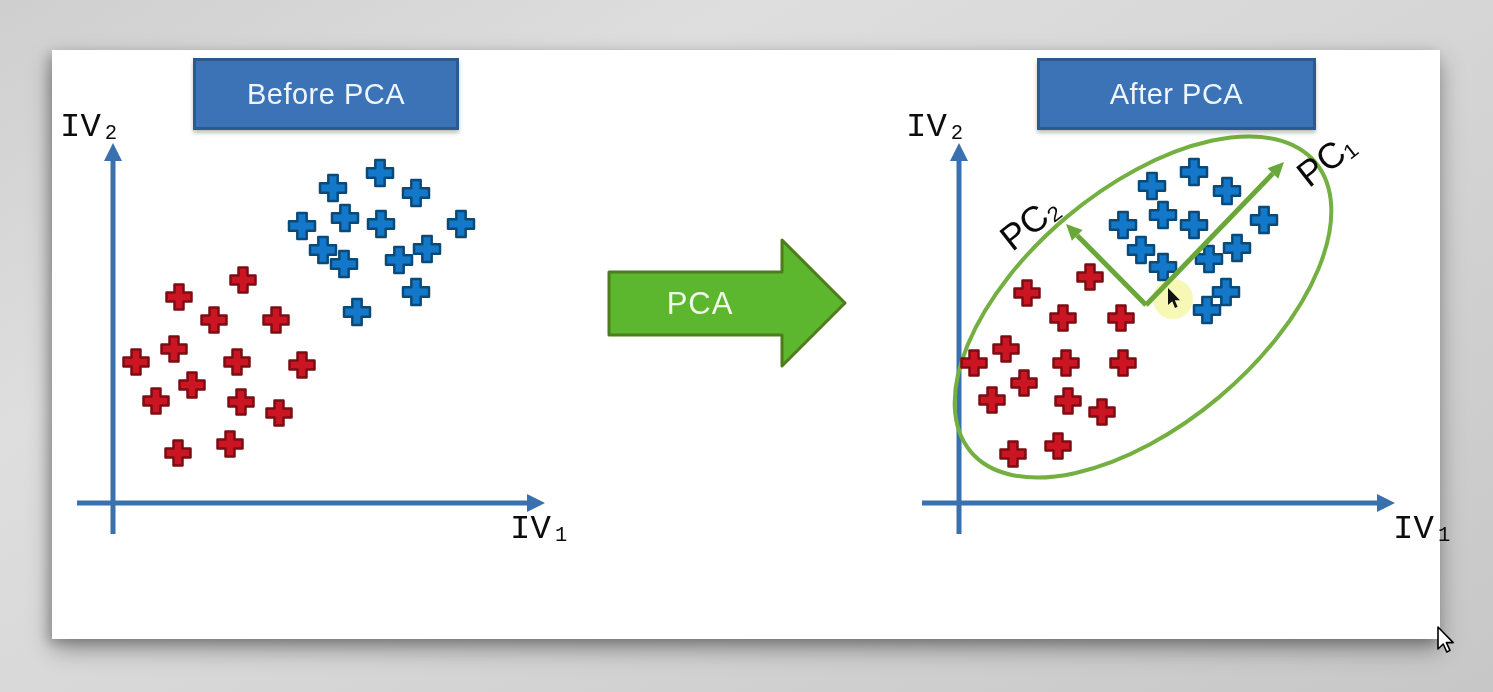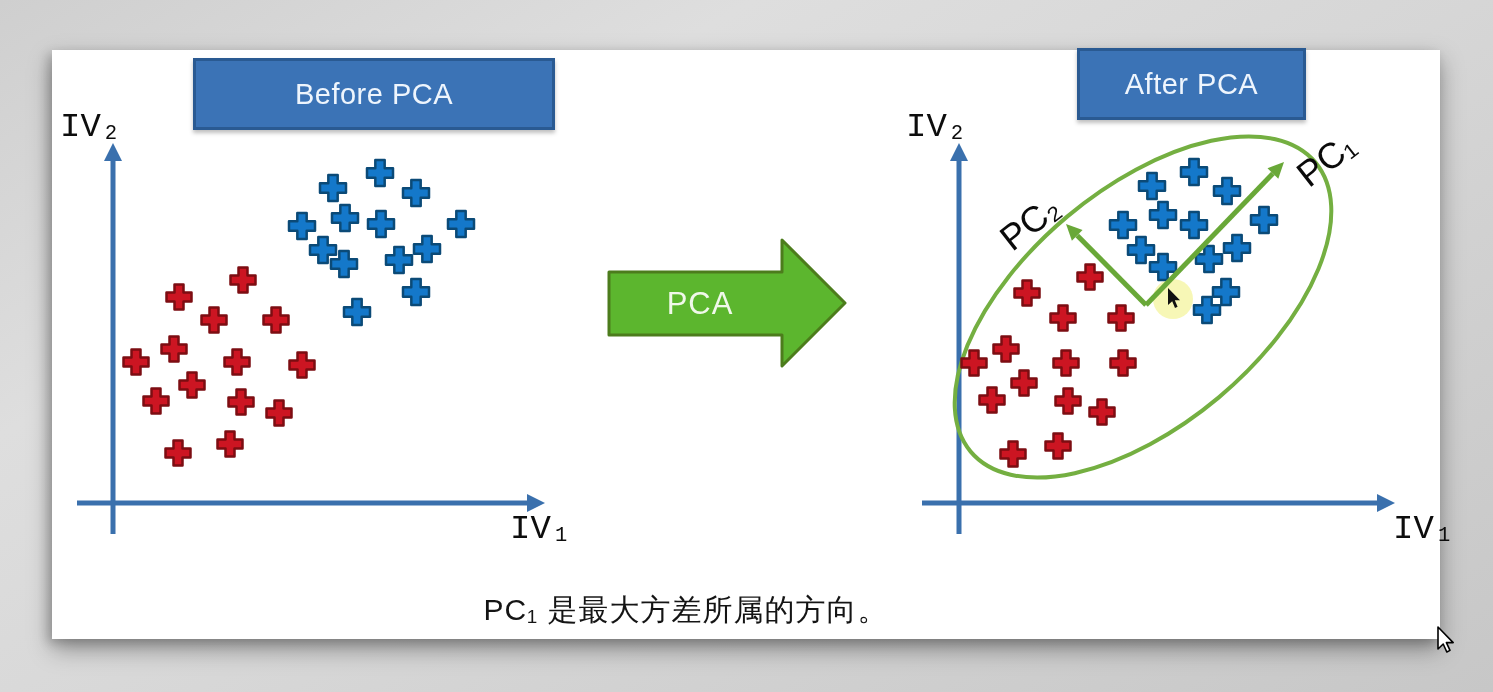--- a/index.html
+++ b/index.html
@@ -19,22 +19,22 @@
   }
   svg.diagram{position:absolute;left:0;top:0;z-index:2;}
   .title-box{
     position:absolute;z-index:3;
     background:#3b73b6;border:3px solid #2a5a92;
     display:flex;align-items:center;justify-content:center;
     color:#eef5fd;font-size:29px;letter-spacing:.5px;
     box-shadow:0 3px 4px rgba(0,0,0,.25);
     box-sizing:border-box;
   }
-  .title-before{left:193px;top:58px;width:362px;height:72px;}
-  .title-after{left:1037px;top:48px;width:229px;height:72px;margin-left:40px;}
+  .title-before{left:193px;top:58px;width:266px;height:72px;}
+  .title-after{left:1037px;top:58px;width:279px;height:72px;}
   .axis-label{
     position:absolute;z-index:3;color:#0d0d0d;font-size:34px;line-height:1;font-family:Liberation Mono, monospace;
   }
   .iv2-left{left:60px;top:110px;}
   .iv1-left{left:510px;top:512px;}
   .iv2-right{left:906px;top:110px;}
   .iv1-right{left:1393px;top:512px;}
   .pc-label{
     position:absolute;z-index:3;color:#0a0a0a;font-size:36px;line-height:1;
     transform:rotate(-38deg);transform-origin:center center;
@@ -159,14 +159,13 @@
   </div>
 
   <div class="axis-label iv2-left">IV₂</div>
   <div class="axis-label iv1-left">IV₁</div>
   <div class="axis-label iv2-right">IV₂</div>
   <div class="axis-label iv1-right">IV₁</div>
 
   <div class="pc-label pc1-label">PC₁</div>
   <div class="pc-label pc2-label">PC₂</div>
 
-  <div class="caption">PC₁ 是最大方差所属的方向。</div>
 </div>
 
 </body></html>

